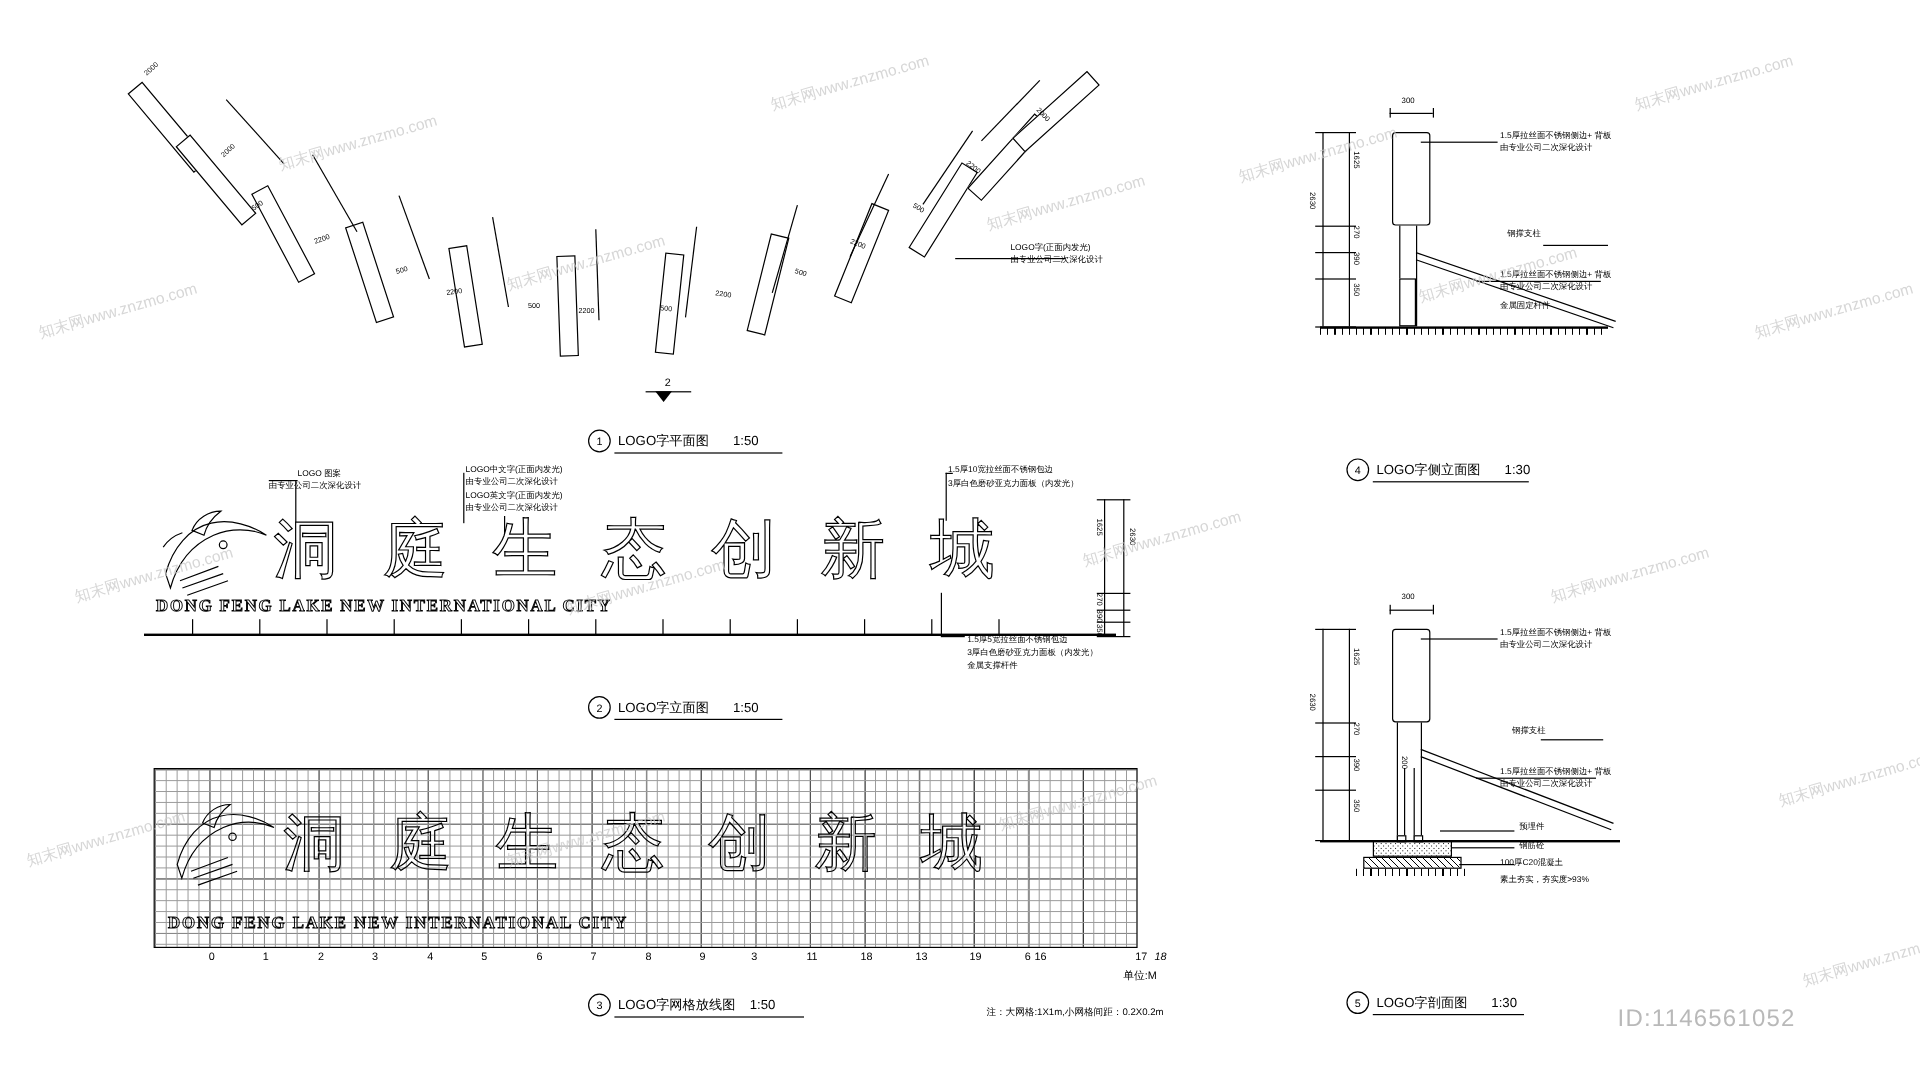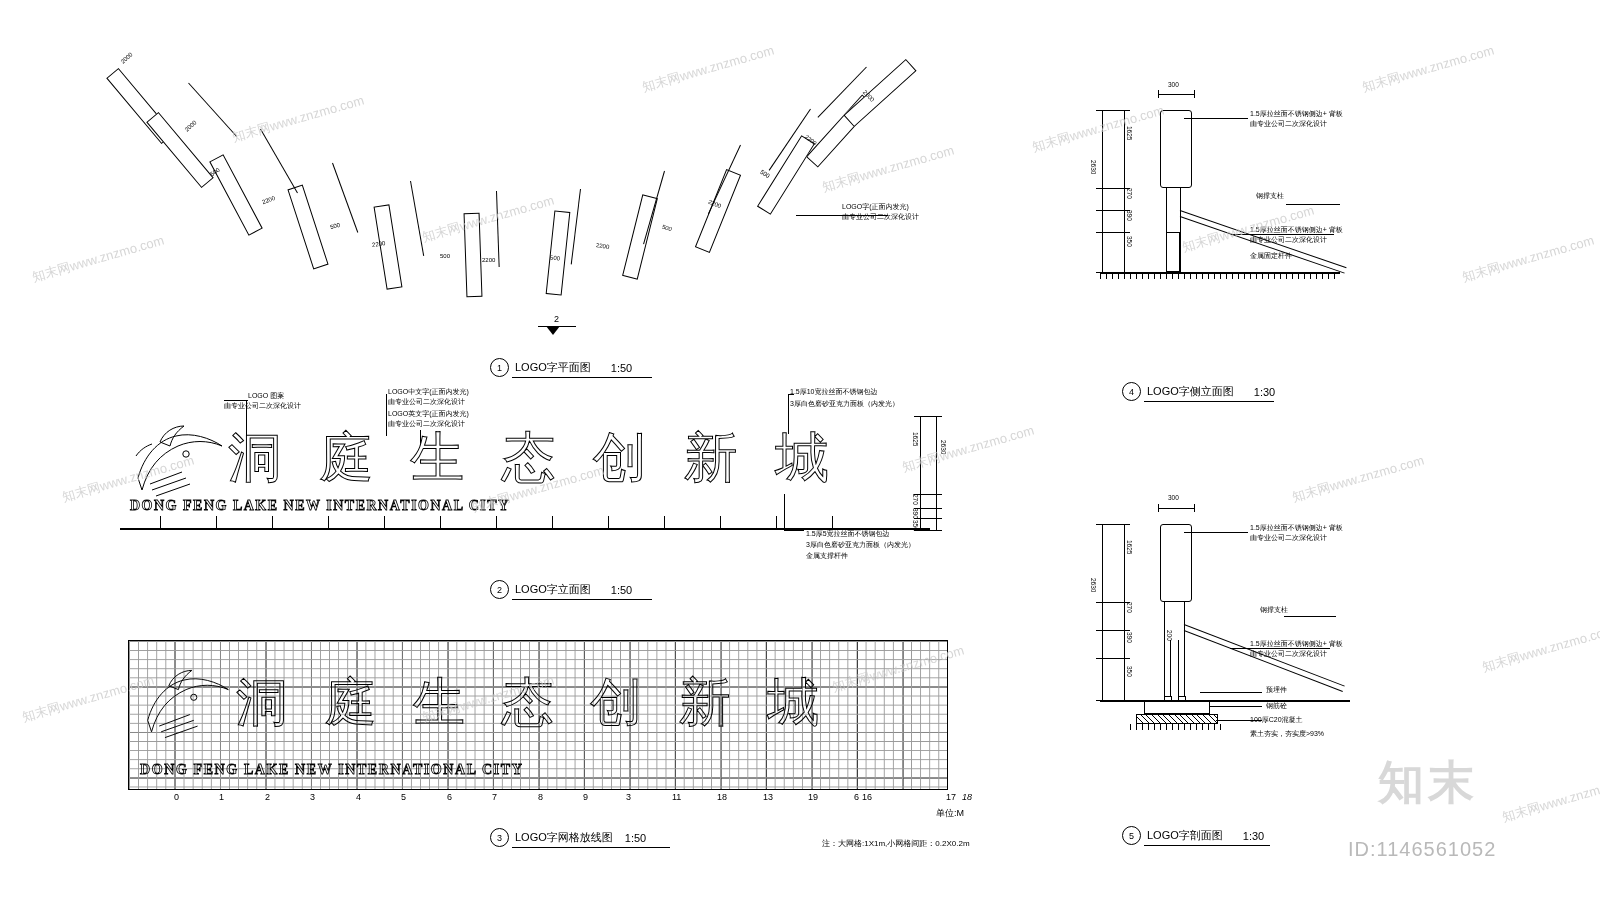--- a/index.html
+++ b/index.html
@@ -388,15 +388,14 @@
   <div class="wm" style="left:60px;top:470px;">知末网www.znzmo.com</div>
   <div class="wm" style="left:470px;top:480px;">知末网www.znzmo.com</div>
   <div class="wm" style="left:900px;top:440px;">知末网www.znzmo.com</div>
   <div class="wm" style="left:1290px;top:470px;">知末网www.znzmo.com</div>
   <div class="wm" style="left:20px;top:690px;">知末网www.znzmo.com</div>
   <div class="wm" style="left:420px;top:690px;">知末网www.znzmo.com</div>
   <div class="wm" style="left:830px;top:660px;">知末网www.znzmo.com</div>
   <div class="wm" style="left:1480px;top:640px;">知末网www.znzmo.com</div>
   <div class="wm" style="left:1500px;top:790px;">知末网www.znzmo.com</div>
 
-  <div class="wmbig" style="left:1378px;top:752px;">知末</div>
   <div class="wmid" style="left:1348px;top:838px;">ID:1146561052</div>
 </div>
 
 </body></html>

